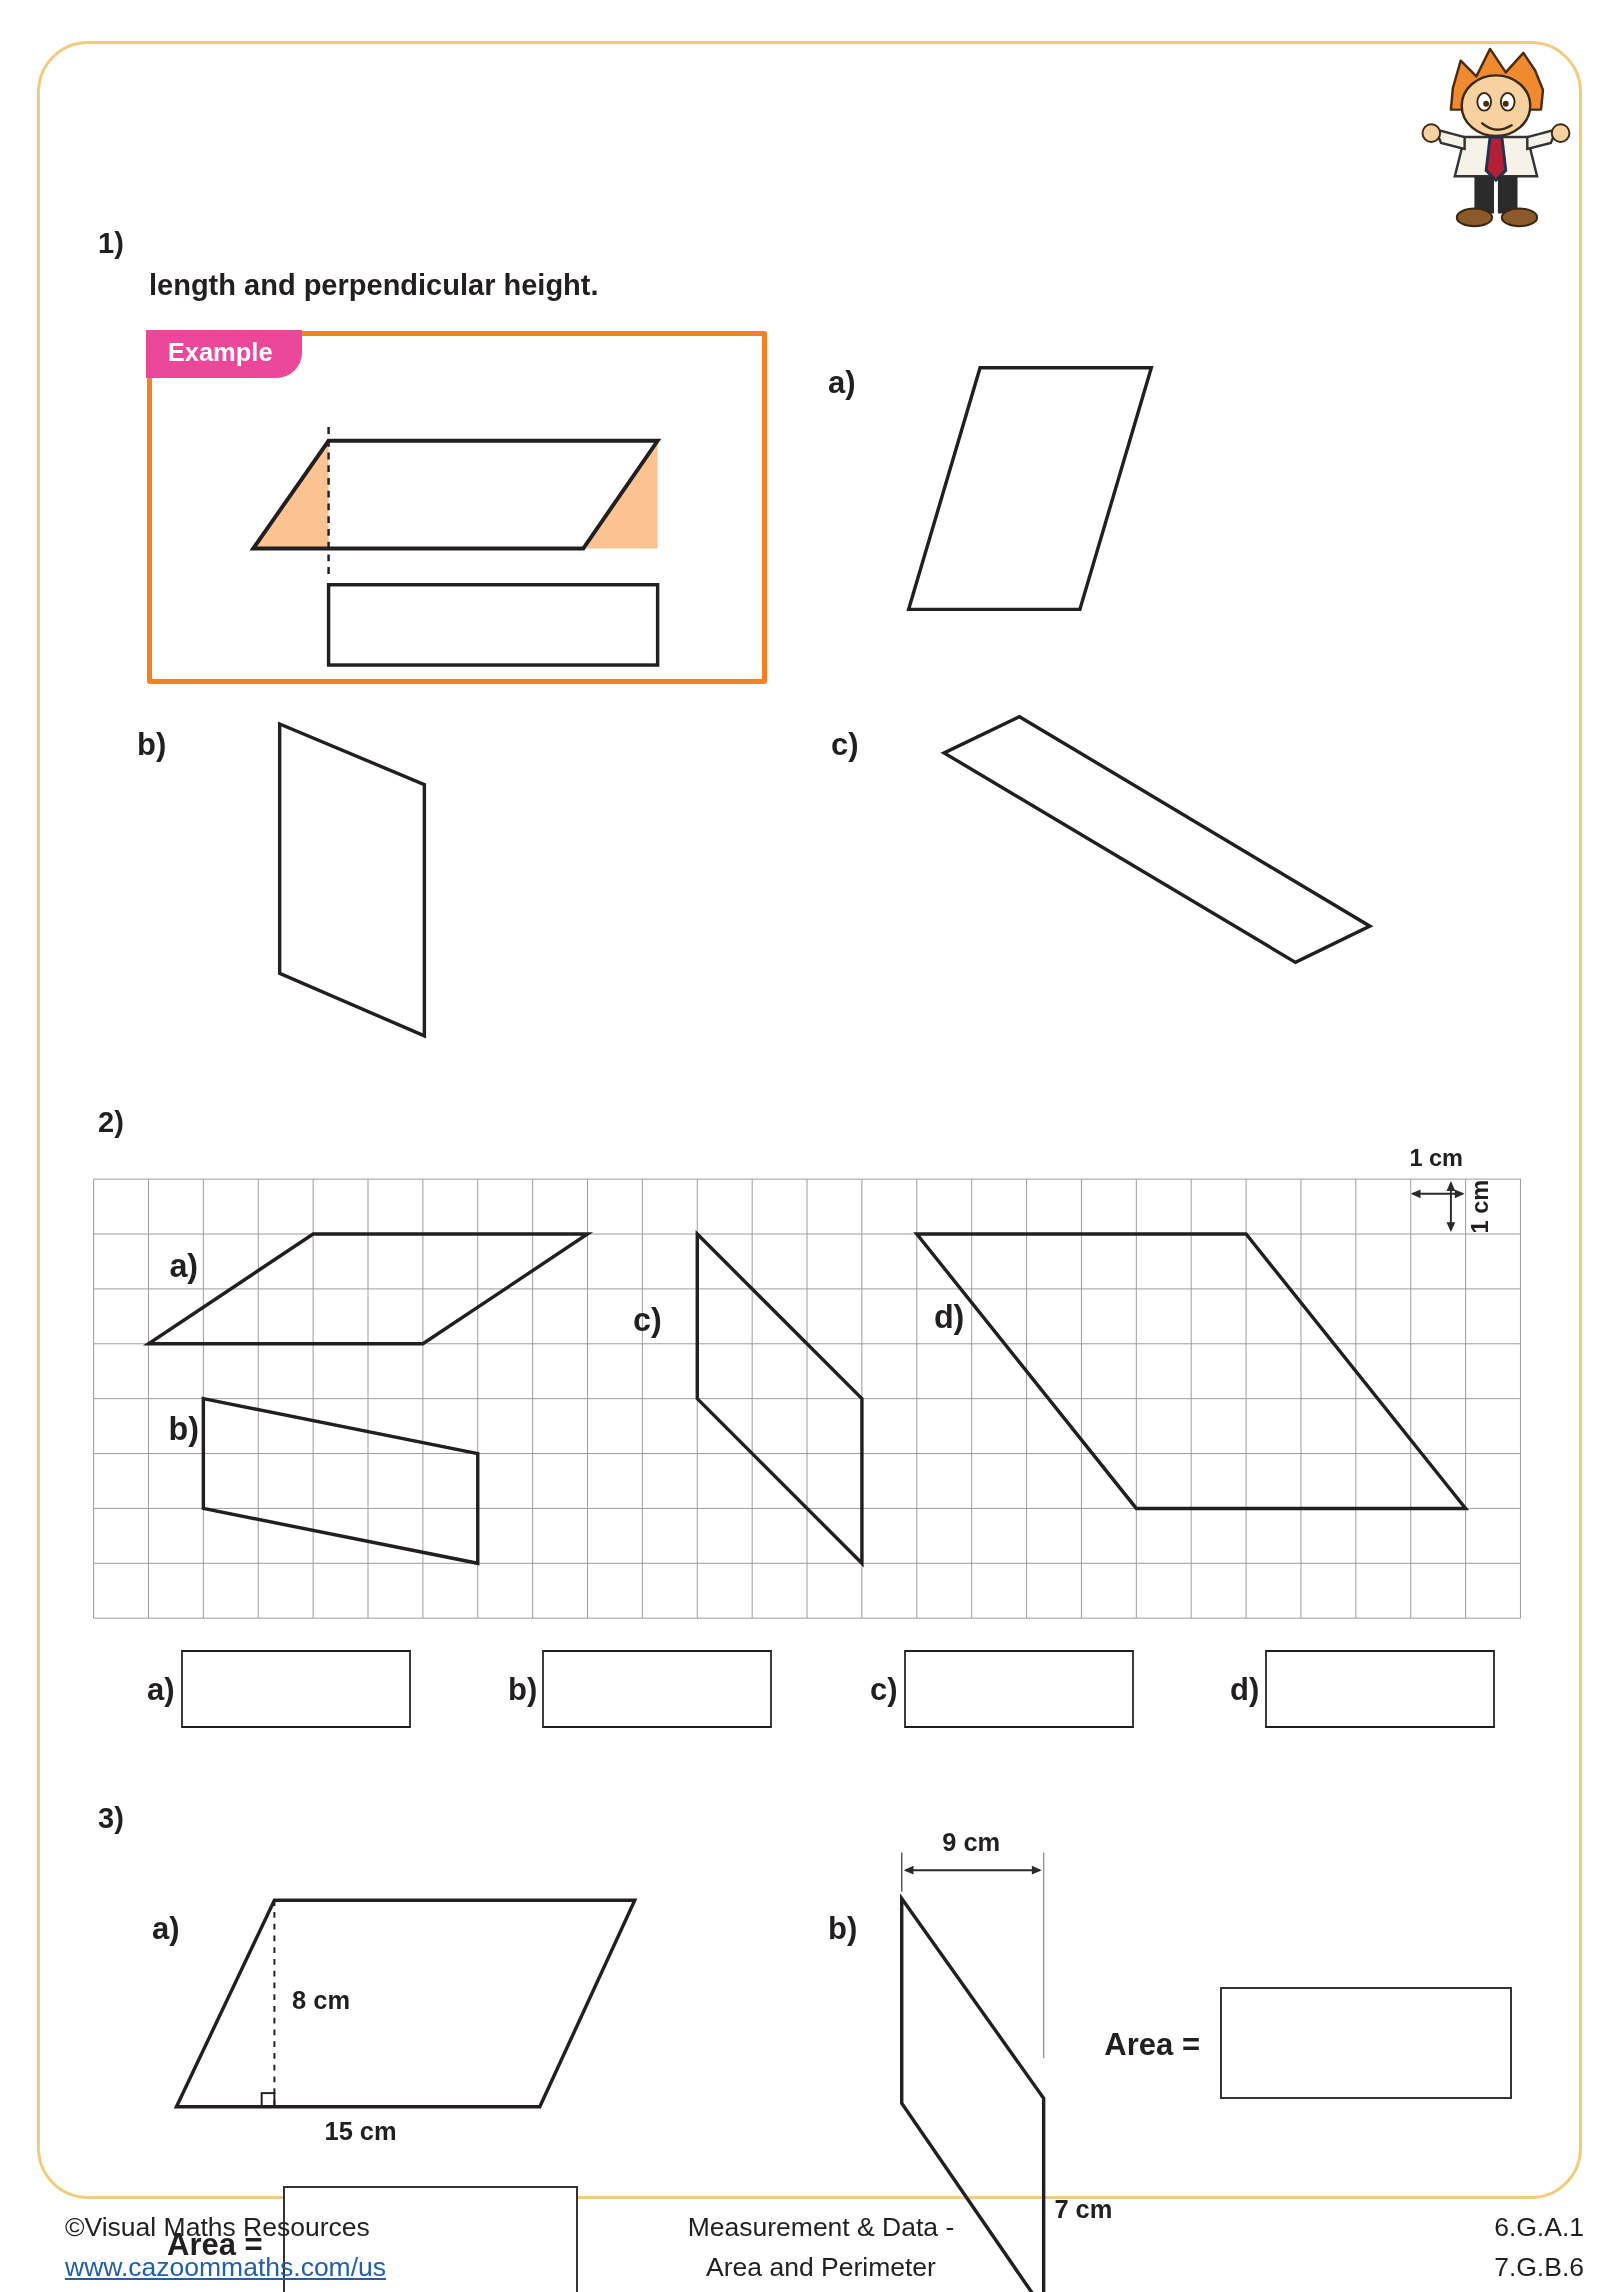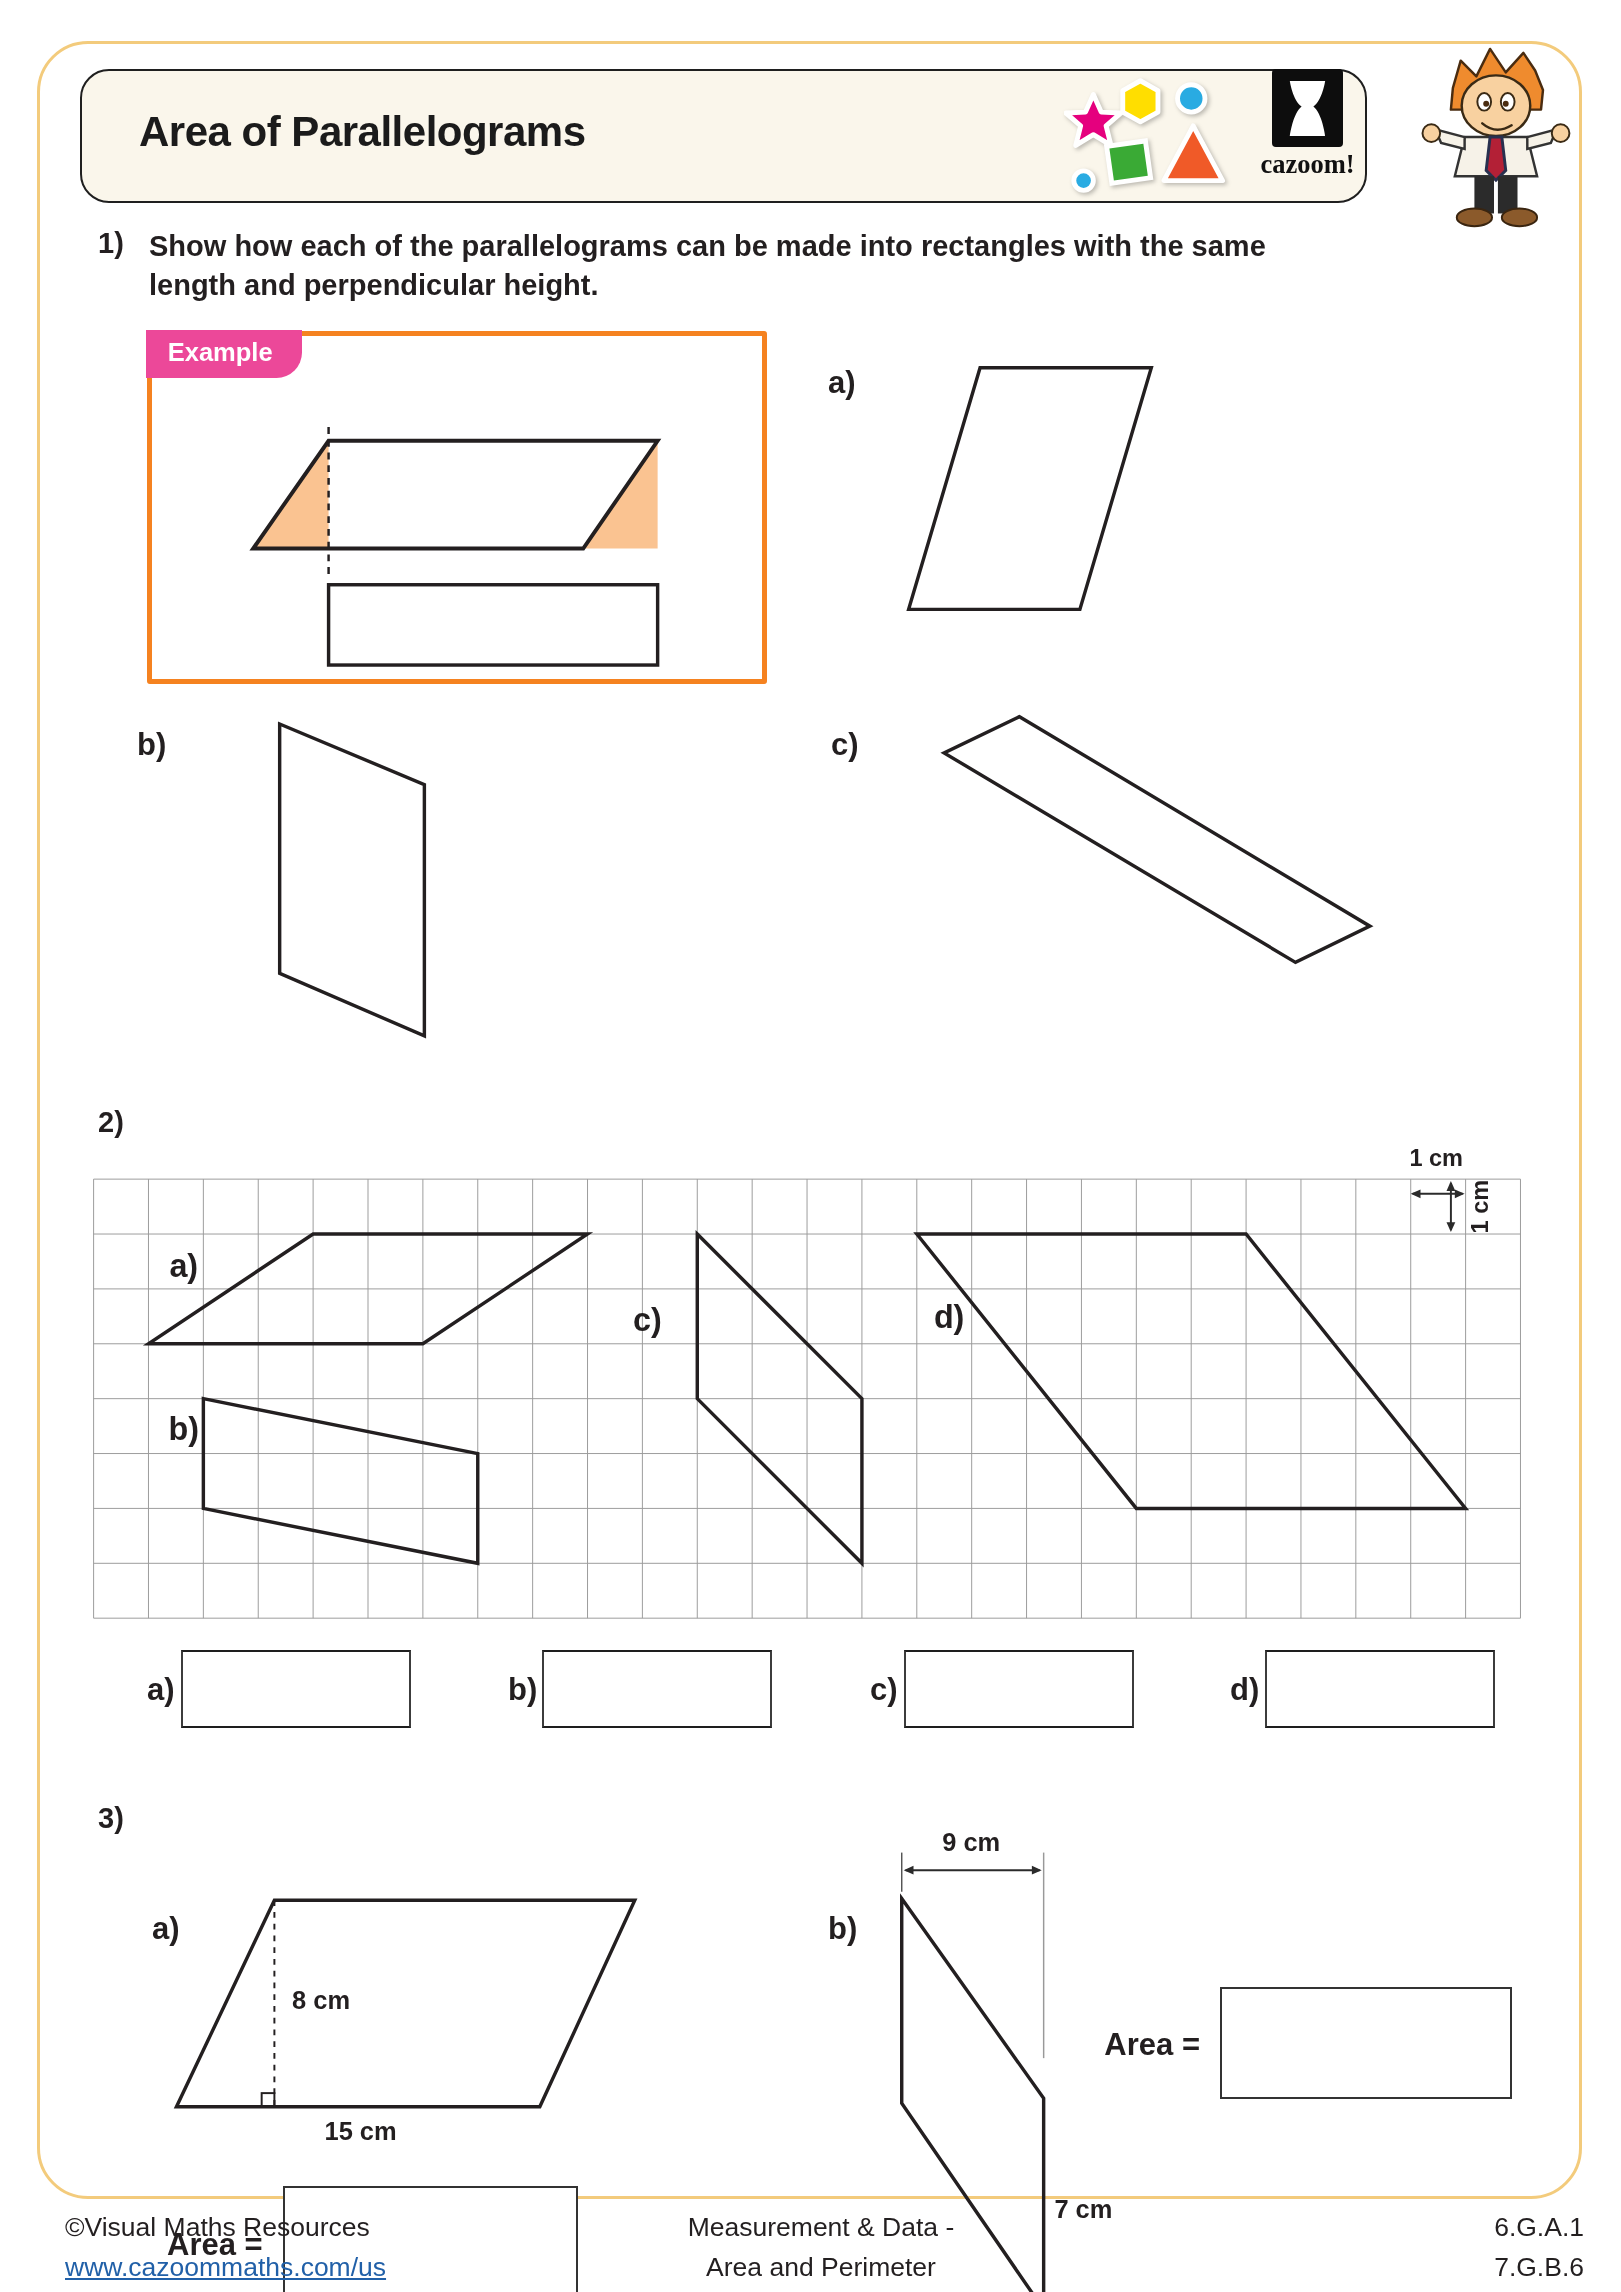--- a/index.html
+++ b/index.html
@@ -32,43 +32,20 @@
   .footer-link{color:#2160A8;text-decoration:underline;}
   svg text{font-family:"Liberation Sans", sans-serif;}
 </style>
 </head>
 <body>
 
 <div class="sheet">
 
   <div class="page-border"></div>
 
-  <div class="header-box">
-    <div class="page-title">Area of Parallelograms</div>
-
-    <div class="brand-shapes">
-      <svg width="186" height="157" viewBox="0 0 190 160">
-        <polygon points="30,34 38,52 58,53 43,66 48,86 30,75 12,86 17,66 2,53 22,52" fill="#E5007E" stroke="#fff" stroke-width="5" stroke-linejoin="round"></polygon>
-        <polygon points="78,20 96,30 96,52 78,62 60,52 60,30" fill="#FFDE00" stroke="#fff" stroke-width="5" stroke-linejoin="round"></polygon>
-        <circle cx="130" cy="38" r="14" fill="#29ABE2" stroke="#fff" stroke-width="5"></circle>
-        <circle cx="20" cy="122" r="10" fill="#29ABE2" stroke="#fff" stroke-width="5"></circle>
-        <rect x="46" y="84" width="40" height="38" transform="rotate(-8 66 103)" fill="#3AAA35" stroke="#fff" stroke-width="5"></rect>
-        <polygon points="132,66 162,122 102,122" fill="#F05A28" stroke="#fff" stroke-width="5" stroke-linejoin="round"></polygon>
-      </svg>
-    </div>
-
-    <div class="cazoom">
-      <div class="cazoom-box">
-        <svg width="55" height="63" viewBox="0 0 56 64">
-          <path d="M10,4 h36 c0,0 -3,20 -12,26 c9,7 12,30 12,30 h-36 c0,0 3,-23 12,-30 c-9,-6 -12,-26 -12,-26 z" fill="#ffffff"></path>
-        </svg>
-      </div>
-      <div class="cazoom-word">cazoom!</div>
-    </div>
-  </div>
 
   <div class="mascot">
     <svg width="196" height="191" viewBox="0 0 200 195">
       <polygon points="58,44 66,16 82,32 96,4 112,28 130,8 142,26 150,46 148,66 56,66" fill="#EF8B2E" stroke="#4a2c10" stroke-width="2.5" stroke-linejoin="round"></polygon>
       <ellipse cx="102" cy="62" rx="35" ry="31" fill="#F8D1A0" stroke="#3a2a15" stroke-width="2.5"></ellipse>
       <ellipse cx="90" cy="58" rx="7" ry="9" fill="#fff" stroke="#3a2a15" stroke-width="2"></ellipse>
       <ellipse cx="114" cy="58" rx="7" ry="9" fill="#fff" stroke="#3a2a15" stroke-width="2"></ellipse>
       <circle cx="92" cy="60" r="3" fill="#4a2c10"></circle>
       <circle cx="112" cy="60" r="3" fill="#4a2c10"></circle>
       <path d="M88,80 q14,12 30,2" fill="none" stroke="#3a2a15" stroke-width="2.5" stroke-linecap="round"></path>
@@ -80,21 +57,21 @@
       <polygon points="96,94 108,94 112,128 102,138 92,128" fill="#B32036" stroke="#28304f" stroke-width="3"></polygon>
       <rect x="80" y="134" width="20" height="38" fill="#2b2b2b"></rect>
       <rect x="104" y="134" width="20" height="38" fill="#2b2b2b"></rect>
       <ellipse cx="80" cy="176" rx="18" ry="9" fill="#8B5A2B" stroke="#3a2510" stroke-width="2"></ellipse>
       <ellipse cx="126" cy="176" rx="18" ry="9" fill="#8B5A2B" stroke="#3a2510" stroke-width="2"></ellipse>
     </svg>
   </div>
 
   <div class="qnum" style="left:98px;top:227px;">1)</div>
   <div class="qtext" style="left:149px;top:227px;width:1176px;">
-    <span>Show how each of the parallelograms can be made into rectangles with the same</span><br>
+    <br>
     <span>length and perpendicular height.</span>
   </div>
 
   <div class="example-box">
     <div class="example-tab">Example</div>
     <svg class="figure" style="left:0;top:0;" width="598" height="331" viewBox="0 0 610 338">
         <polygon points="103,217 180,107 180,217" fill="#FAC391" stroke="none" stroke-width="3.5" stroke-linejoin="miter"></polygon>
         <polygon points="440,217 516,107 516,217" fill="#FAC391" stroke="none" stroke-width="3.5" stroke-linejoin="miter"></polygon>
         <polygon points="180,107 516,107 440,217 103,217" fill="none" stroke="#231F20" stroke-width="4" stroke-linejoin="miter"></polygon>
         <line x1="180" y1="93" x2="180" y2="247" stroke="#231F20" stroke-width="2.5" stroke-dasharray="7,6"></line>

